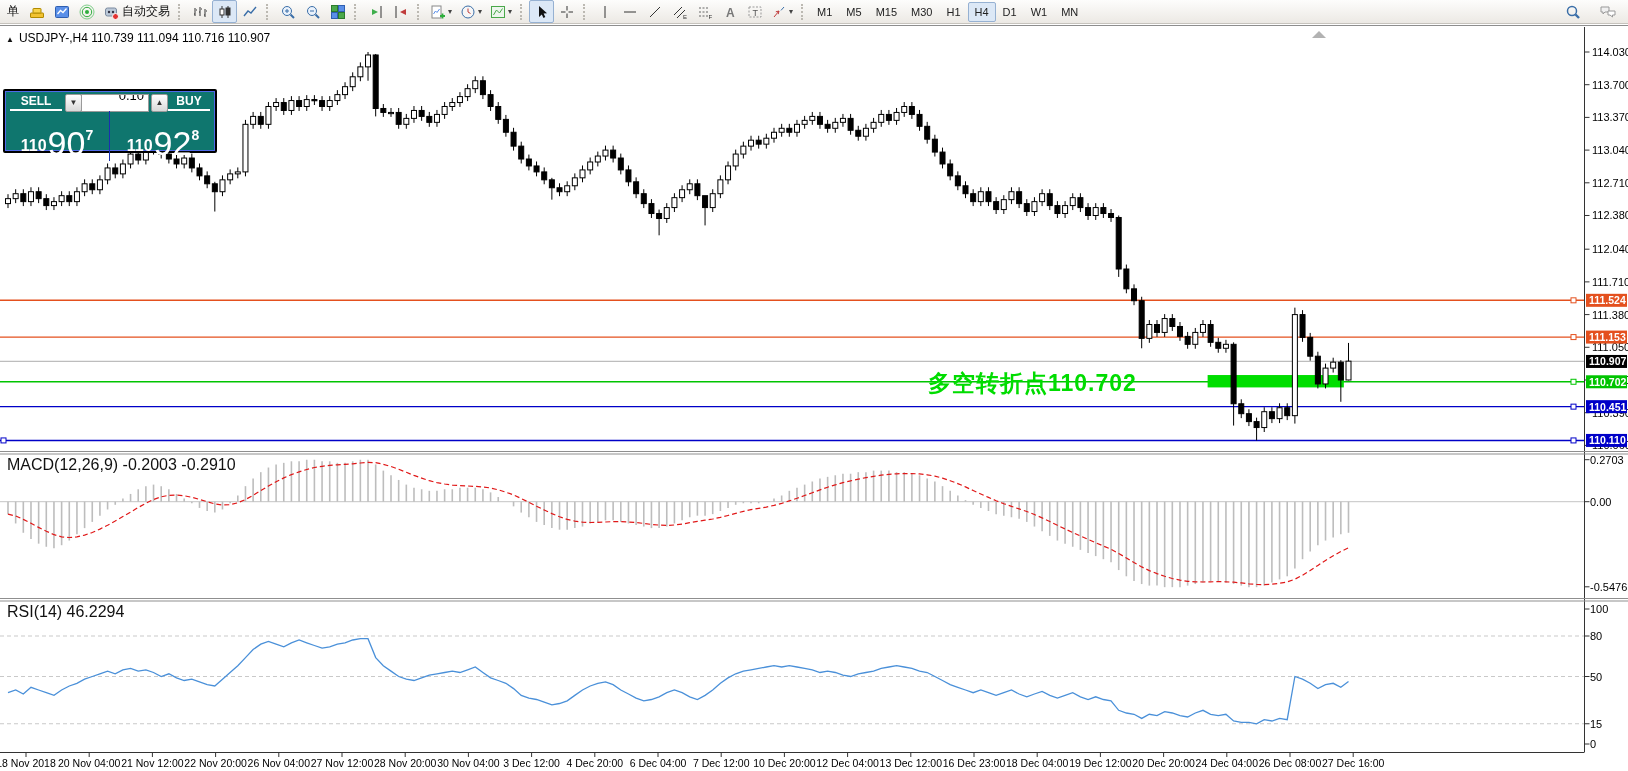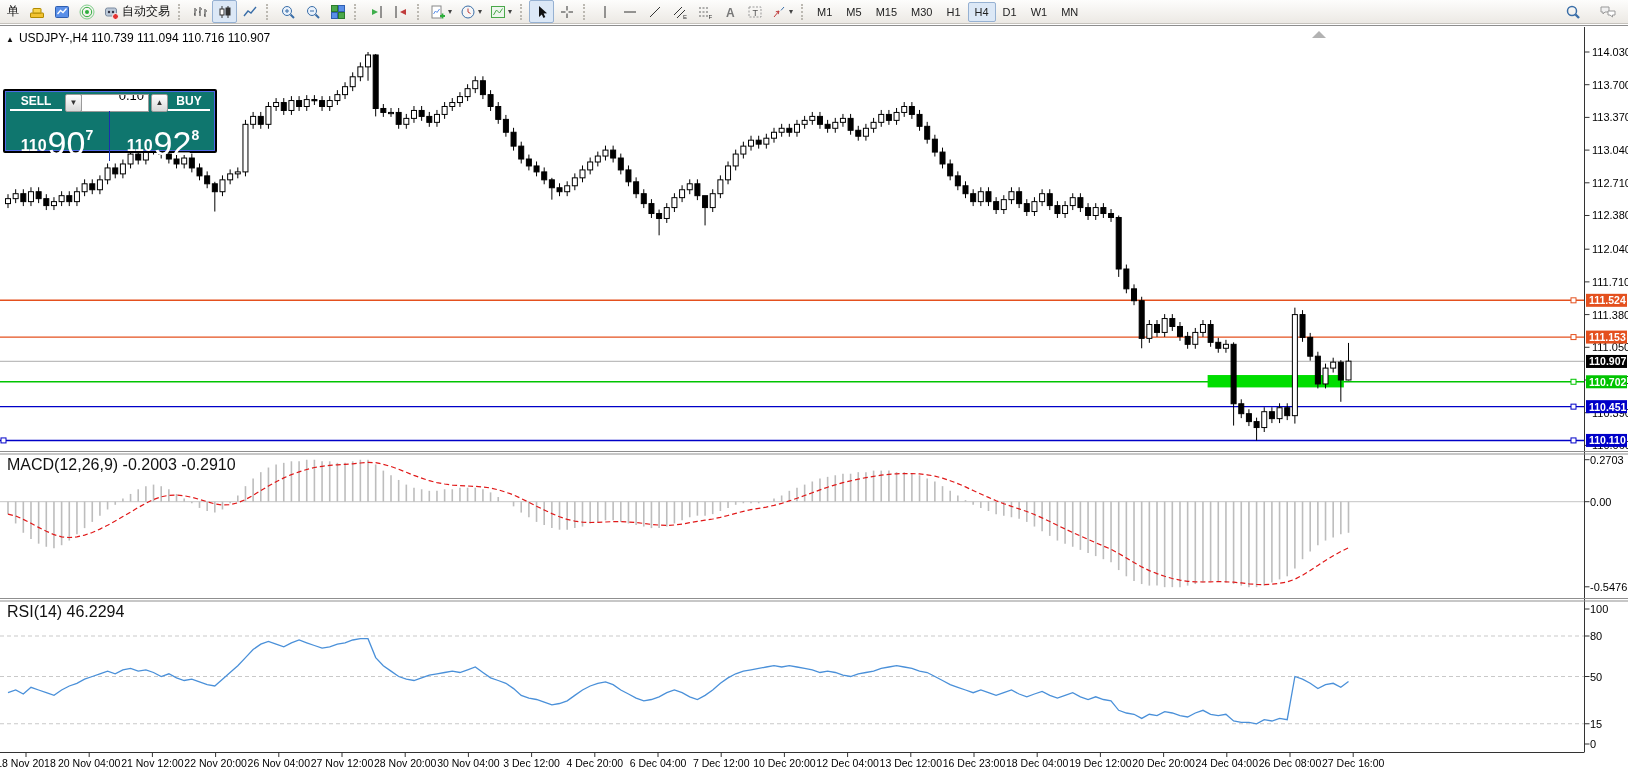--- a/index.html
+++ b/index.html
@@ -935,13 +935,14 @@
     </div>
     <div class="px buy">
       <span class="sm">110</span>
         <span class="bg">92</span>
         <span class="sp">8</span>
     </div>
   </div>
 
   <div class="ind-label" style="top:430px;">MACD(12,26,9) -0.2003 -0.2910</div>
   <div class="ind-label" style="top:577px;">RSI(14) 46.2294</div>
+  <div class="annotation" style="top: 341.772px; color: rgb(0, 220, 0);">多空转折点110.702</div>
 </div>
 
 </body></html>

